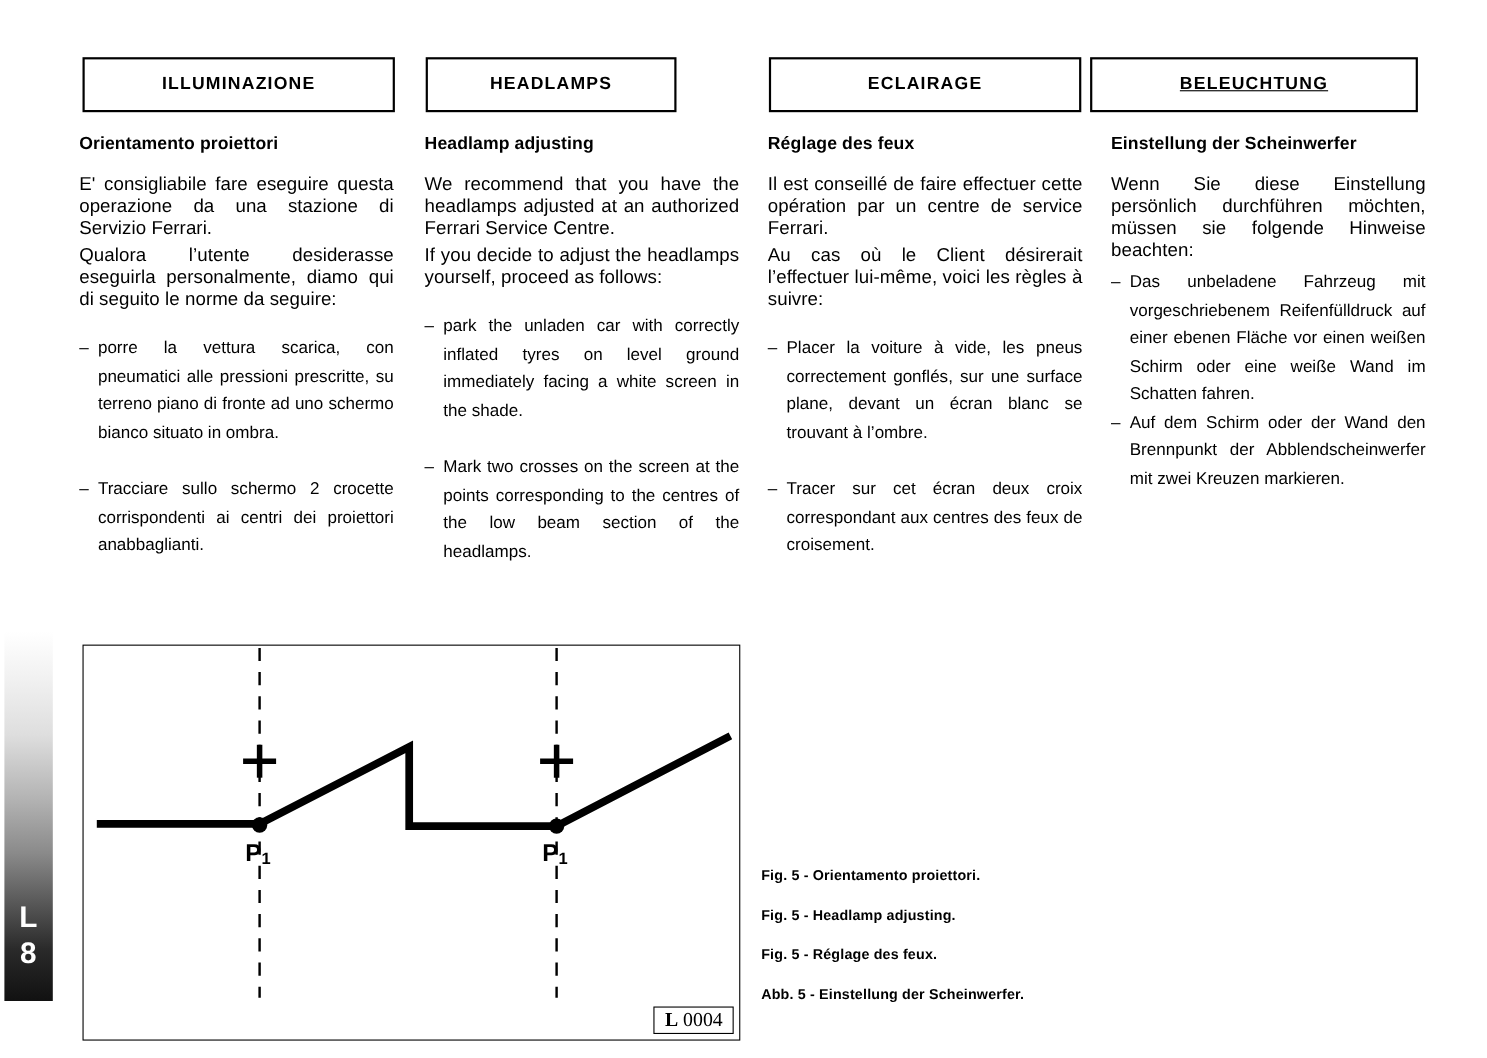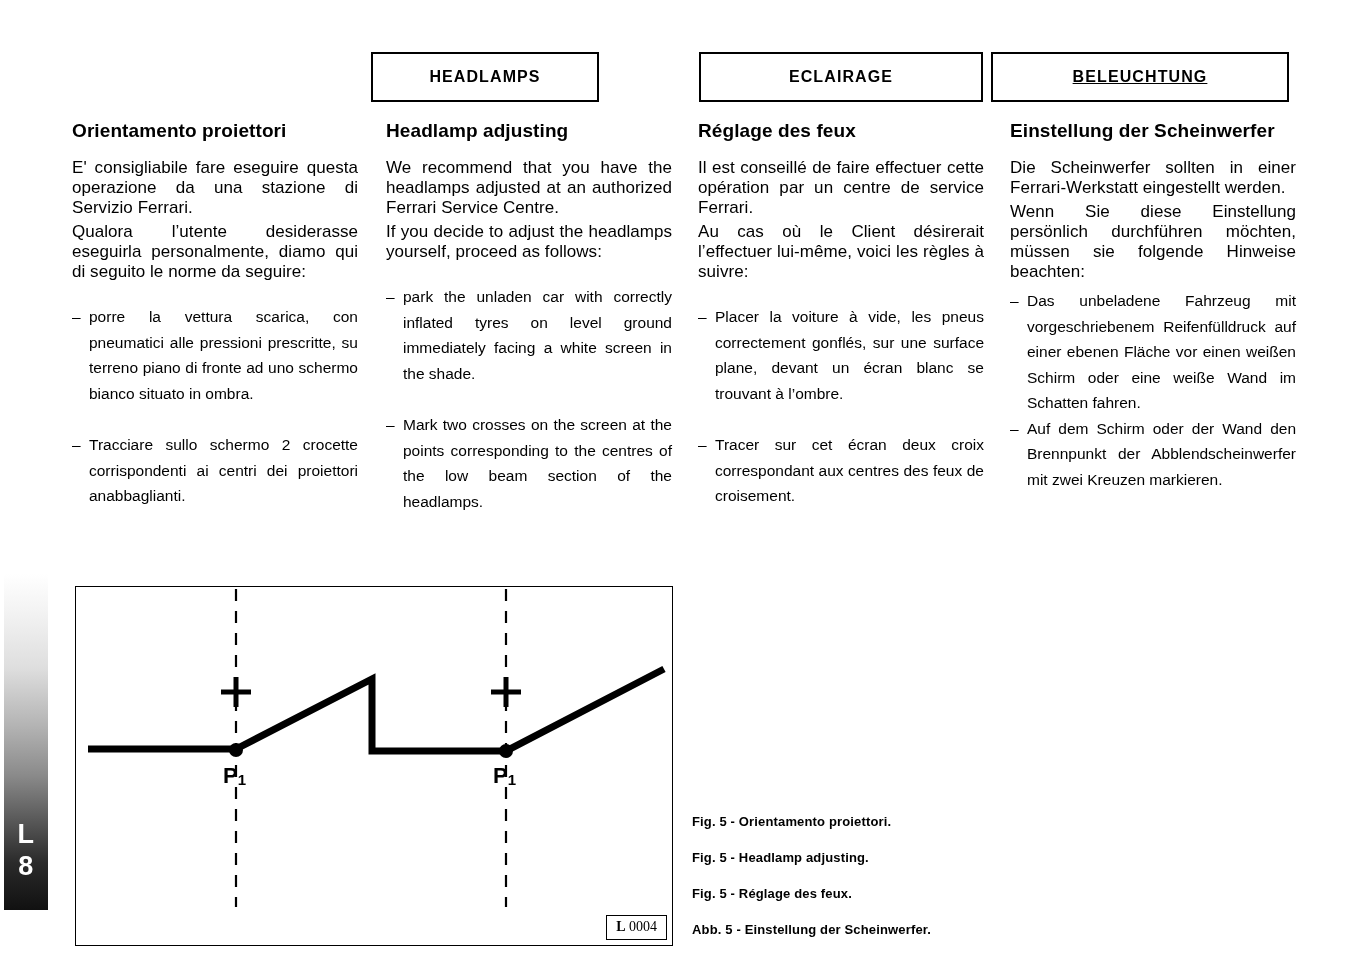--- a/index.html
+++ b/index.html
@@ -64,38 +64,38 @@
     align-items: center;
     justify-content: center;
     background: #ffffff;
   }
   .title-box span {
     font-weight: bold;
     font-size: 16px;
     letter-spacing: 1.1px;
   }
   .tb0 { left: 0px;   width: 284px; }
-  .tb1 { left: 296px; width: 228px; }
+  .tb1 { left: 312px; width: 228px; }
   .tb2 { left: 624px; width: 284px; text-align: center; }
   .tb3 { left: 916px; width: 298px; text-decoration: underline; }
 
   
   .col {
     position: absolute;
     top: 122px;
     width: 286px;
   }
   .c0 { left: 72px; }
   .c1 { left: 386px; }
   .c2 { left: 698px; }
   .c3 { left: 1010px; }
 
   .col h2 {
     margin: 0 0 18px 0;
-    font-size: 19px;
+    font-size: 16px;
     font-weight: bold;
     line-height: 18px;
     letter-spacing: 0.1px;
   }
   .col p {
     margin: 0 0 4px 0;
     font-size: 17px;
     line-height: 20px;
     text-align: justify;
     text-justify: inter-word;
@@ -155,53 +155,55 @@
   .p-label-2 { left: 417px; top: 178px; }
 
   .code-box {
     position: absolute;
     right: 5px;
     bottom: 5px;
     border: 1.2px solid #000000;
     padding: 3px 9px 4px 9px;
     background: #ffffff;
     font-family: "Liberation Serif", serif;
-    font-size: 14px;
+    font-size: 18px;
     line-height: 16px;
     white-space: nowrap;
   }
   .code-box b { font-weight: bold; }
 
   
   .captions {
     position: absolute;
     left: 692px;
     top: 788px;
     width: 440px;
-    margin-top: 26px;
   }
   .caption {
     font-size: 13px;
     font-weight: bold;
     line-height: 16px;
     margin-bottom: 20px;
     letter-spacing: 0.15px;
   }
   .caption:last-child { margin-bottom: 0; }
 </style>
 </head>
 <body>
 
 <div class="page-tab"></div>
 <div class="page-tab-letters">
   <div>L</div>
   <div>8</div>
 </div>
 
 <div class="header-row">
+  <div class="title-box tb0">
+    <span>ILLUMINAZIONE</span>
+  </div>
   <div class="title-box tb1">
     <span>HEADLAMPS</span>
   </div>
   <div class="title-box tb2">
     <span>ECLAIRAGE</span>
   </div>
   <div class="title-box tb3">
     <span>BELEUCHTUNG</span>
   </div>
 </div>
@@ -249,21 +251,20 @@
     </div>
     <div class="bullet">
       <span class="dash">–</span>
       <span>Tracer sur cet écran deux croix correspondant aux centres des feux de croisement.</span>
     </div>
   </div>
 </div>
 
 <div class="col c3">
   <h2>Einstellung der Scheinwerfer</h2>
-  <p>Die Scheinwerfer sollten in einer Ferrari-Werkstatt eingestellt werden.</p>
   <p class="last-para">Wenn Sie diese Einstellung persönlich durchführen möchten, müssen sie folgende Hinweise beachten:</p>
   <div class="bullets">
     <div class="bullet">
       <span class="dash">–</span>
       <span>Das unbeladene Fahrzeug mit vorgeschriebenem Reifenfülldruck auf einer ebenen Fläche vor einen weißen Schirm oder eine weiße Wand im Schatten fahren.</span>
     </div>
     <div class="bullet">
       <span class="dash">–</span>
       <span>Auf dem Schirm oder der Wand den Brennpunkt der Abblendscheinwerfer mit zwei Kreuzen markieren.</span>
     </div>

